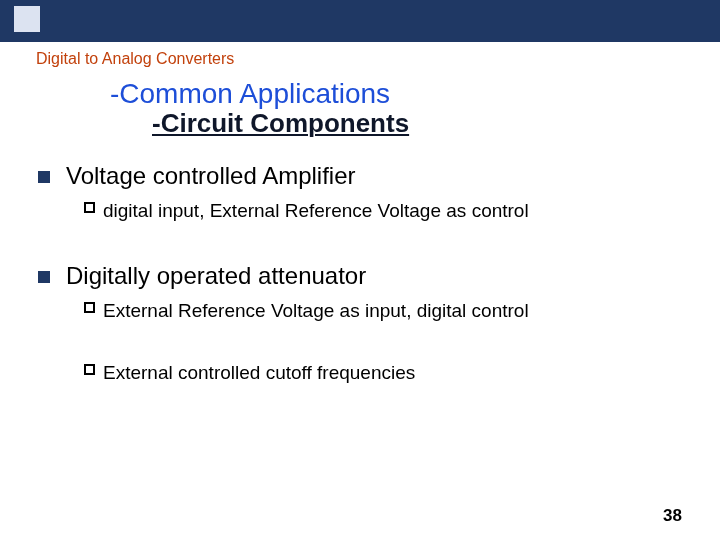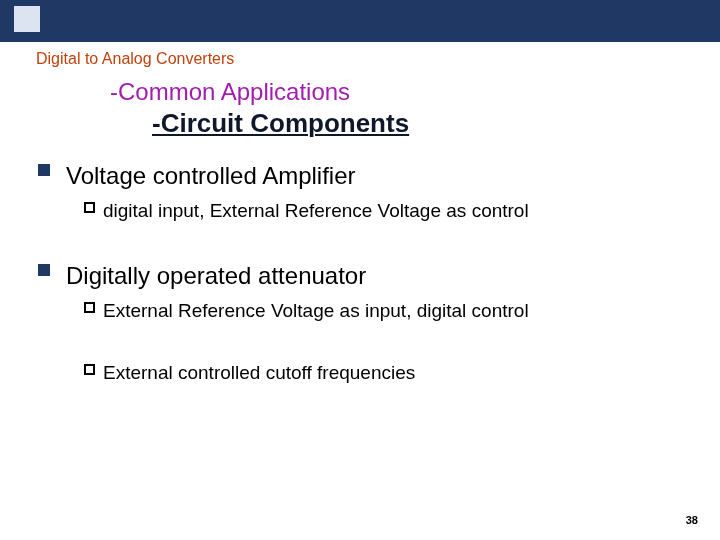--- a/index.html
+++ b/index.html
@@ -25,22 +25,22 @@
     position: absolute;
     top: 50px;
     left: 36px;
     font-size: 16px;
     color: #c2410c;
   }
   .subhead {
     position: absolute;
     top: 78px;
     left: 110px;
-    font-size: 24px;
-    color: #a21caf;
+    font-size: 28px;
+    color: #1d4ed8;
   }
   .section-title {
     position: absolute;
     top: 108px;
     left: 152px;
     font-size: 26px;
     font-weight: bold;
     color: #0f172a;
     text-decoration: underline;
     text-decoration-thickness: 2px;
@@ -48,21 +48,21 @@
   }
   .content {
     position: absolute;
     top: 162px;
     left: 38px;
     right: 20px;
   }
   .item { margin-bottom: 40px; }
   .row1 {
     display: flex;
-    align-items: flex-start;
+    align-items: center;
     gap: 16px;
     margin-bottom: 10px;
   }
   .square-bullet {
     width: 12px; height: 12px;
     background: #1f3864;
     flex: 0 0 auto;
     margin-top: 2px;
   }
   .l1-text { font-size: 24px; color: #000; }
@@ -76,22 +76,22 @@
     width: 11px; height: 11px;
     border: 2px solid #000;
     background: #fff;
     flex: 0 0 auto;
     margin-top: 2px;
   }
   .l2-text { font-size: 19px; color: #000; }
   .page-num {
     position: absolute;
     bottom: 14px;
-    right: 22px;
-    font-size: 11px;
+    right: 38px;
+    font-size: 17px;
     font-weight: bold;
     color: #000;
   }
 </style>
 </head>
 <body>
 
 <div class="topbar">
   <div class="topbar-square"></div>
 </div>

